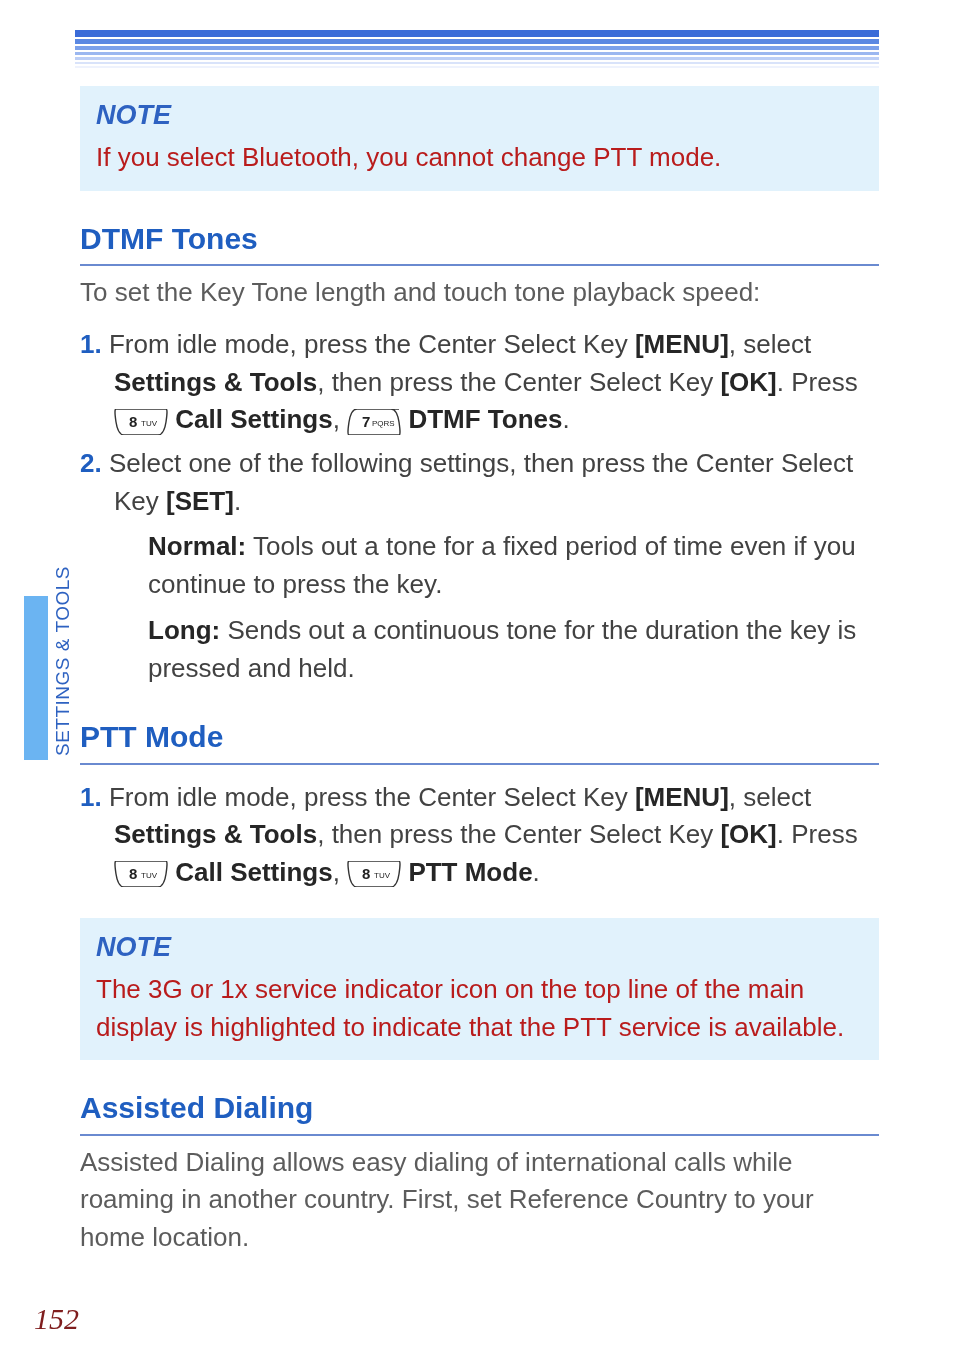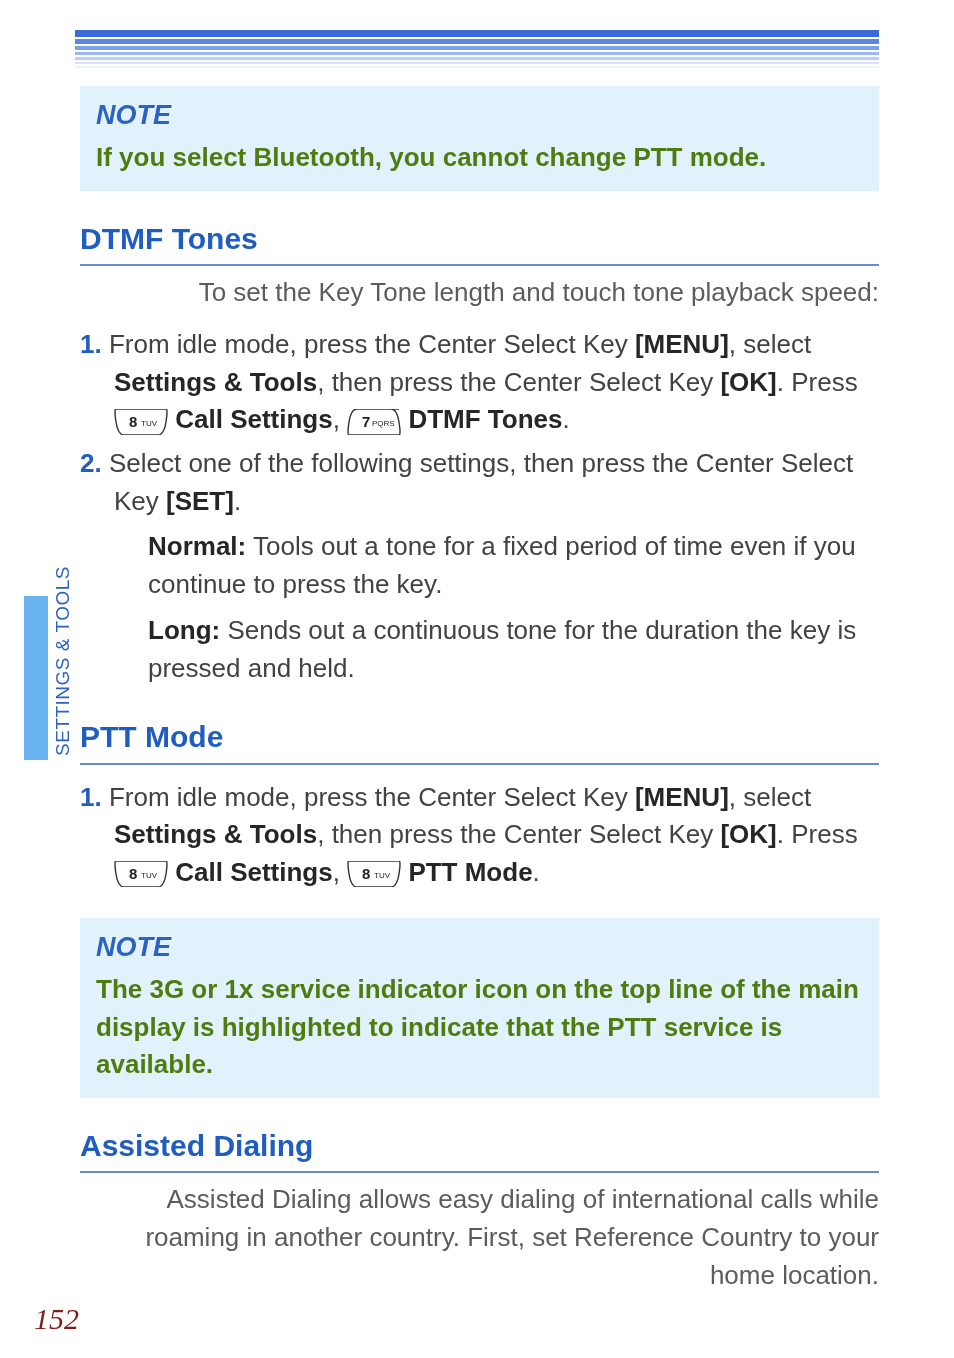--- a/index.html
+++ b/index.html
@@ -12,24 +12,24 @@
   .top-lines .l2 { height: 5px; background: #5b88e2; margin-top: 2px;}
   .top-lines .l3 { height: 4px; background: #7ba0ea; margin-top: 2px;}
   .top-lines .l4 { height: 3px; background: #9bb7f0; margin-top: 2px;}
   .top-lines .l5 { height: 3px; background: #bccef6; margin-top: 2px;}
   .top-lines .l6 { height: 2px; background: #d9e3fa; margin-top: 2px;}
   .top-lines .l7 { height: 2px; background: #eef2fd; margin-top: 2px;}
 
   .content { padding: 18px 75px 0 80px; color: #424242; font-size: 26px; line-height: 1.45; }
   .note-box { background: #e1f2fc; border-radius: 0; padding: 10px 16px 14px 16px; margin-bottom: 26px; }
   .note-title { color: #2e62c1; font-weight: bold; font-style: italic; font-size: 27px; margin-bottom: 4px; }
-  .note-text { color: #4d7c0f; font-size: 26px; font-weight: bold; }
+  .note-text { color: #b91c1c; font-size: 26px; }
 
   h2.section { color: #1f5ec0; font-weight: bold; font-size: 30px; border-bottom: 2px solid #6a8ad0; padding-bottom: 4px; margin-top: 6px; }
-  .intro { margin-top: 8px; color: #5c5c5c; text-align: right; }
+  .intro { margin-top: 8px; color: #5c5c5c; }
   ol.steps { list-style: none; margin-top: 14px; }
   ol.steps > li { margin-top: 6px; padding-left: 34px; text-indent: -34px; }
   .num { color: #1f5ec0; font-weight: bold; }
   .bold { font-weight: bold; color: #262626; }
   .key-icon { display:inline-block; vertical-align: middle; }
   .key-icon svg { display:block; }
   .block { display:block; padding-left:34px; text-indent:0; margin-top:8px; }
 
   .sidebar-tab { position:absolute; left:24px; top:596px; width:24px; height:164px; background:#6bb4f2; }
   .sidebar-label { position:absolute; left:52px; top:756px; transform: rotate(-90deg); transform-origin: left top; color:#2e62c1; font-size:19px; letter-spacing:0.5px; white-space:nowrap; font-family: Arial, Helvetica, sans-serif; }

